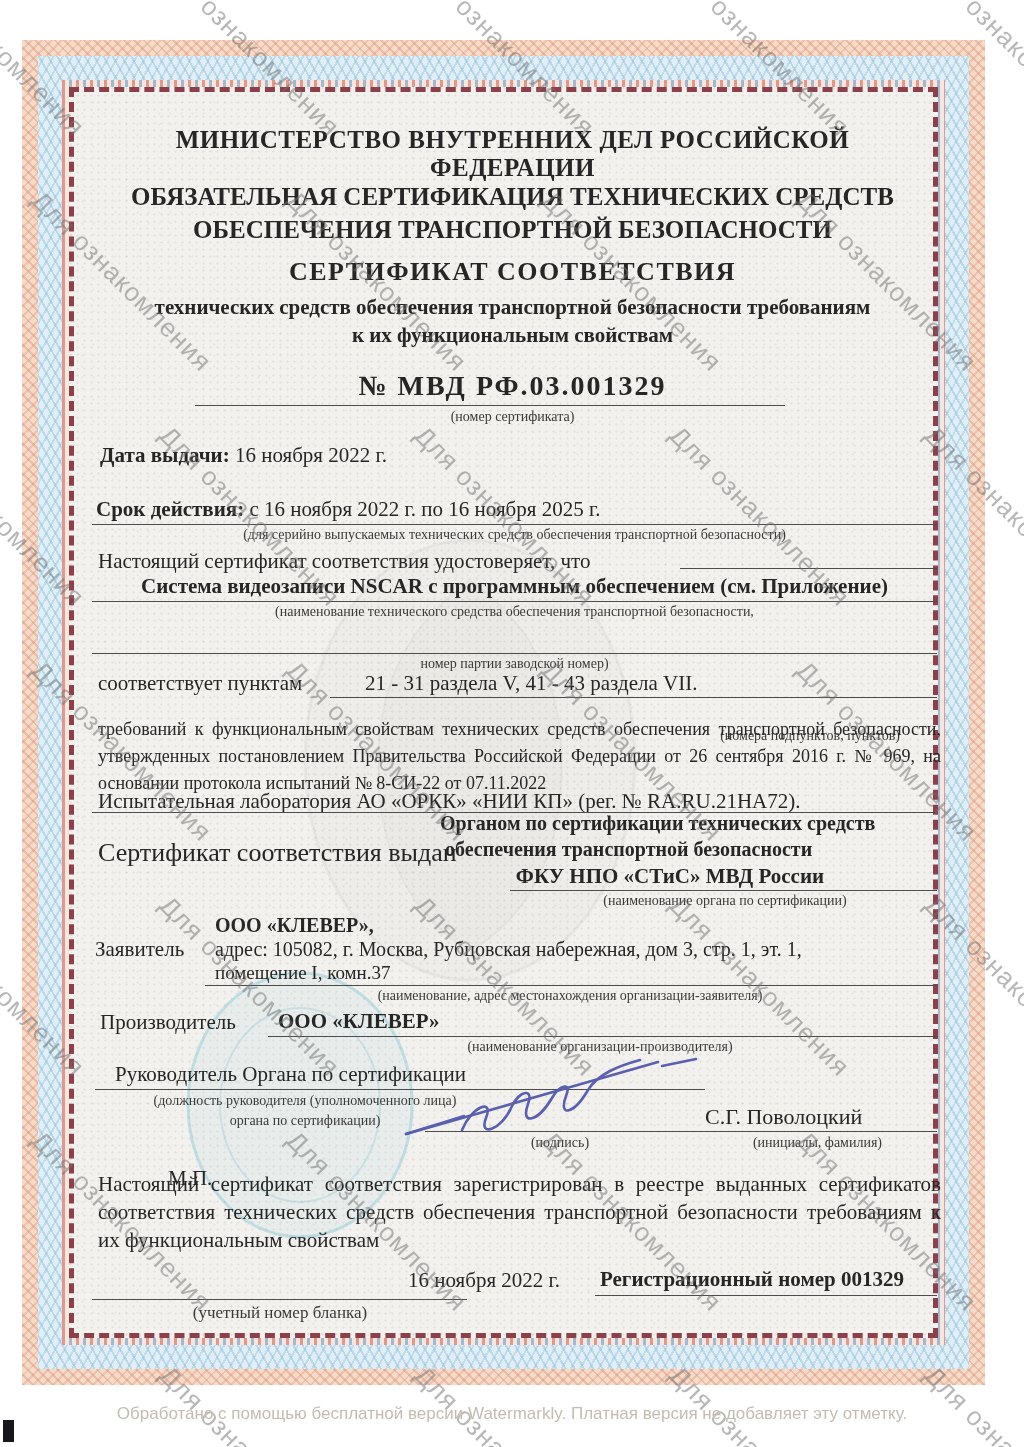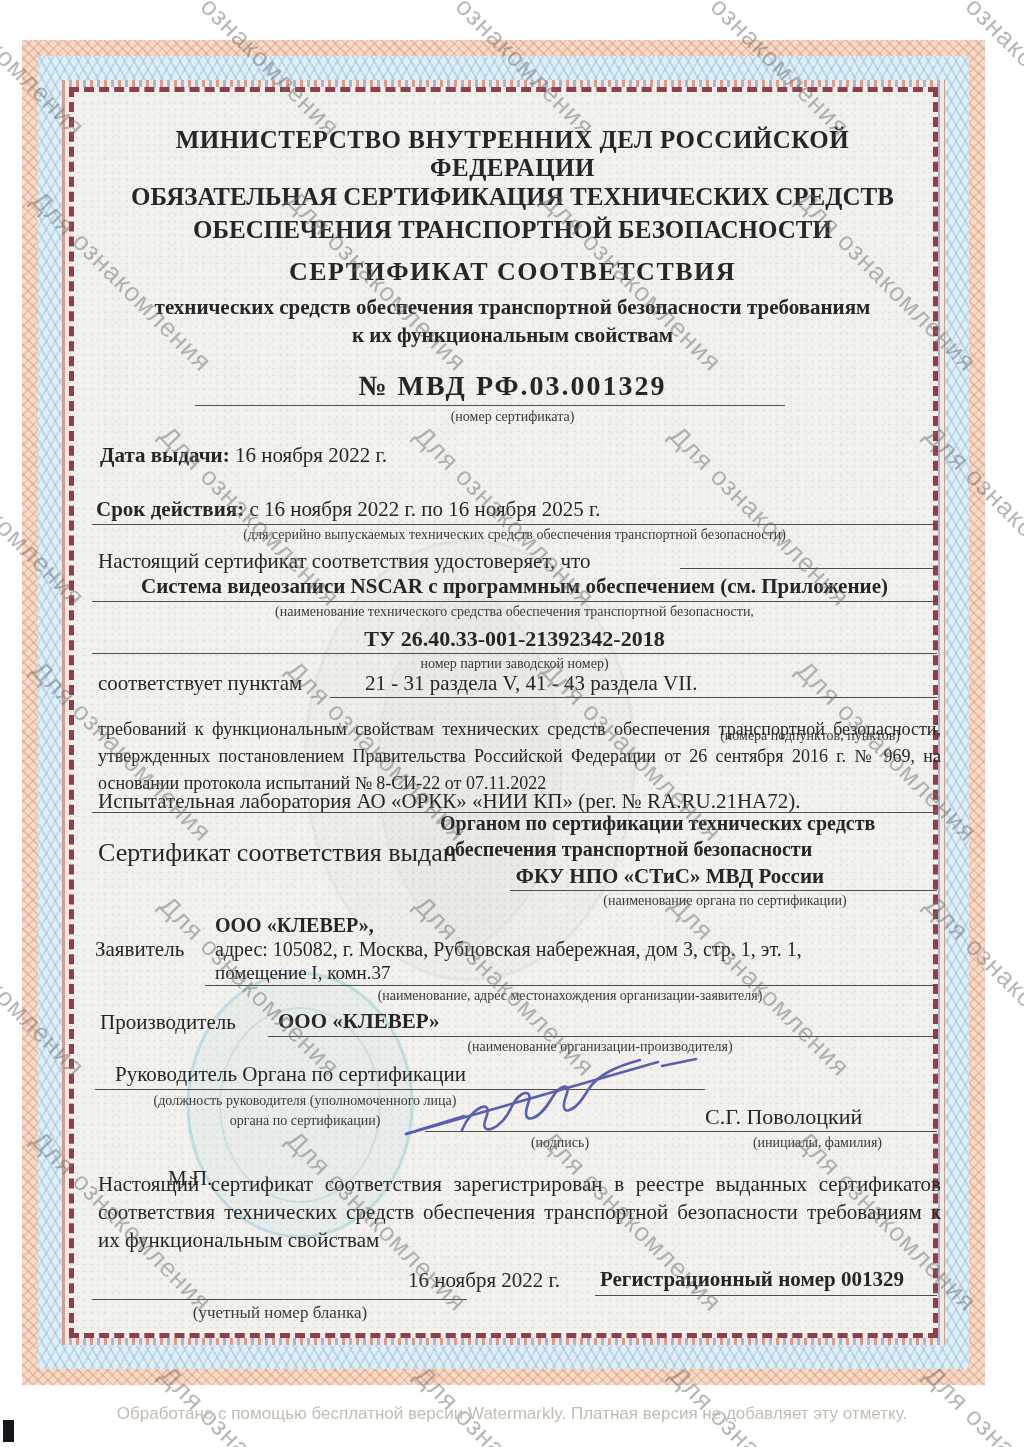--- a/index.html
+++ b/index.html
@@ -86,21 +86,20 @@
     <span>с 16 ноября 2022 г. по 16 ноября 2025 г.</span>
   </div>
   <div class="ln" style="left:92px;top:524px;width:845px;z-index:2;"></div>
   <div class="t c cap" style="left:92px;top:527px;width:845px;z-index:2;">(для серийно выпускаемых технических средств обеспечения транспортной безопасности)</div>
 
   <div class="t" style="left:98px;top:549px;font-size:21px;z-index:2;">Настоящий сертификат соответствия удостоверяет, что</div>
   <div class="ln" style="left:680px;top:568px;width:257px;z-index:2;"></div>
   <div class="t c bold" style="left:92px;top:574px;width:845px;font-size:21px;z-index:2;">Система видеозаписи NSCAR с программным обеспечением (см. Приложение)</div>
   <div class="ln" style="left:92px;top:601px;width:845px;z-index:2;"></div>
   <div class="t c cap" style="left:92px;top:604px;width:845px;z-index:2;">(наименование технического средства обеспечения транспортной безопасности,</div>
-  <div class="t c bold" style="left:92px;top:626px;width:845px;font-size:22px;z-index:2;">ТУ 26.40.33-001-21392342-2018</div>
   <div class="ln" style="left:92px;top:653px;width:845px;z-index:2;"></div>
   <div class="t c cap" style="left:92px;top:656px;width:845px;z-index:2;">номер партии заводской номер)</div>
 
   <div class="t" style="left:98px;top:671px;font-size:21px;z-index:2;">соответствует пунктам</div>
   <div class="t" style="left:365px;top:671px;font-size:21px;z-index:2;">21 - 31 раздела V, 41 - 43 раздела VII.</div>
   <div class="ln" style="left:330px;top:697px;width:607px;z-index:2;"></div>
   <div class="t c cap" style="left:560px;top:728px;width:340px;z-index:2;text-align:right;">(номера подпунктов, пунктов)</div>
   <div class="t just" style="left:98px;top:716px;width:843px;font-size:18px;line-height:27px;z-index:2;">требований к функциональным свойствам технических средств обеспечения транспортной безопасности, утвержденных постановлением Правительства Российской Федерации от 26 сентября 2016 г. № 969, на основании протокола испытаний № 8-СИ-22 от 07.11.2022</div>
   <div class="t" style="left:98px;top:789px;font-size:21px;z-index:2;">Испытательная лаборатория АО «ОРКК» «НИИ КП» (рег. № RA.RU.21НА72).</div>
   <div class="ln" style="left:92px;top:812px;width:843px;z-index:2;"></div>

